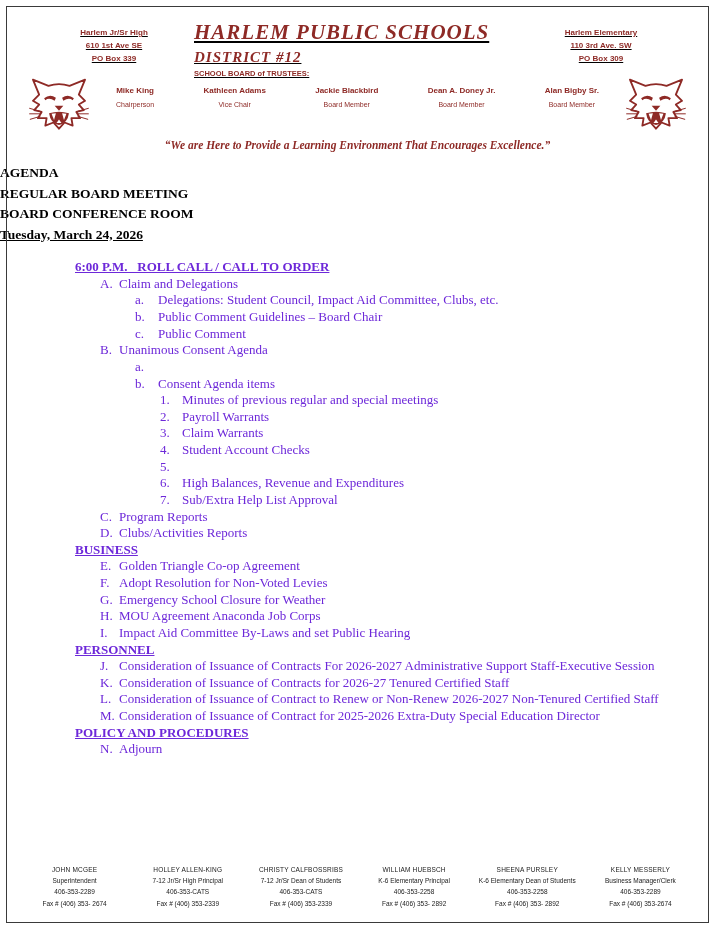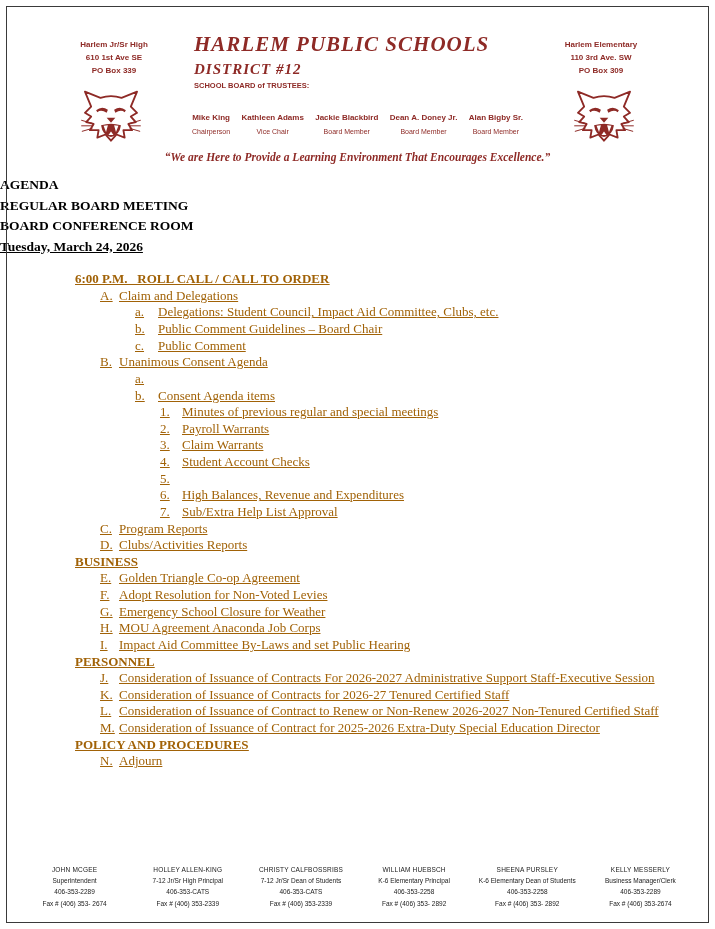--- a/index.html
+++ b/index.html
@@ -5,57 +5,57 @@
   * { margin:0; padding:0; box-sizing:border-box; }
   html,body { background:#fff; }
   .page {
     width:715px; height:929px; position:relative; background:#fff;
     font-family:"Liberation Serif", serif; overflow:hidden; margin:0 auto;
   }
   .page-border { position:absolute; inset:6px; border:1px solid #3a3a3a; pointer-events:none; }
 
   
   .header-top {
-    margin-top:32px; display:grid; grid-template-columns:160px 1fr 160px;
-    padding:0 34px; align-items:start;
+    margin-top:20px; display:grid; grid-template-columns:160px 1fr 160px;
+    padding:0 34px; align-items:start;text-decoration:underline;
   }
   .school-block {
     text-align:center; color:#8e2a26; font-family:"Liberation Sans", sans-serif;
     font-size:8px; font-weight:bold; line-height:1.65; padding-top:6px;
   }
   .center-block { text-align:left; color:#8e2a26; }
   .district-title {
     font-size:21px; font-weight:bold; font-style:italic; letter-spacing:1px;
     color:#8e2a26;
   }
   .district-sub { font-size:15px; font-weight:bold; font-style:italic; margin-top:4px; letter-spacing:1px; }
   .district-loc { font-family:"Liberation Sans", sans-serif; font-size:10.5px; margin-top:4px; }
   .board-label { font-family:"Liberation Sans", sans-serif; font-size:7.5px; font-weight:bold; margin-top:3px; }
 
   
-  .mascot-row { display:flex; align-items:center; padding:0 80px; margin-top:-2px;gap:24px; }
+  .mascot-row { display:flex; align-items:flex-start; padding:0 28px; margin-top:-2px; }
   .mascot { flex:0 0 auto; width:62px; height:62px; }
   .mascot svg { width:62px; height:62px; display:block; }
   .trustees { flex:1; display:flex; justify-content:space-between; padding:10px 26px 0 26px; }
   .trustee { text-align:center; color:#8e2a26; font-family:"Liberation Sans", sans-serif; }
   .trustee-name { font-size:8px; font-weight:bold; }
   .trustee-title { font-size:7px; margin-top:6px; }
 
   .motto {
     text-align:center; color:#8e2a26; font-weight:bold; font-style:italic;
     font-size:11.5px; margin-top:1px;
   }
 
   
   .meeting { color:#000; font-weight:bold; font-size:13.5px; margin-top:13px; line-height:1.3; }
   .meeting > div { margin-top:3px; }
   .meeting-date { text-decoration:underline; }
 
   
-  .agenda { margin:16px 11px 5px 75px; color:#a16207;text-decoration:underline; }
+  .agenda { margin:16px 11px 5px 75px; color:#6d28d9; }
   .agenda-line { display:flex; font-size:13px; line-height:1.28; }
   .agenda-line .heading-text { font-weight:bold; text-decoration:underline; white-space:pre-wrap; }
   .agenda-line .marker { flex:0 0 auto; }
   .agenda-line .text { flex:1 1 auto; }
   .level-0 { padding-left:0; }
   .level-1 { padding-left:25px; }
   .level-2 { padding-left:60px; }
   .level-3 { padding-left:85px; }
   .level-1 > .marker { width:19px; }
   .level-2 > .marker { width:23px; }

